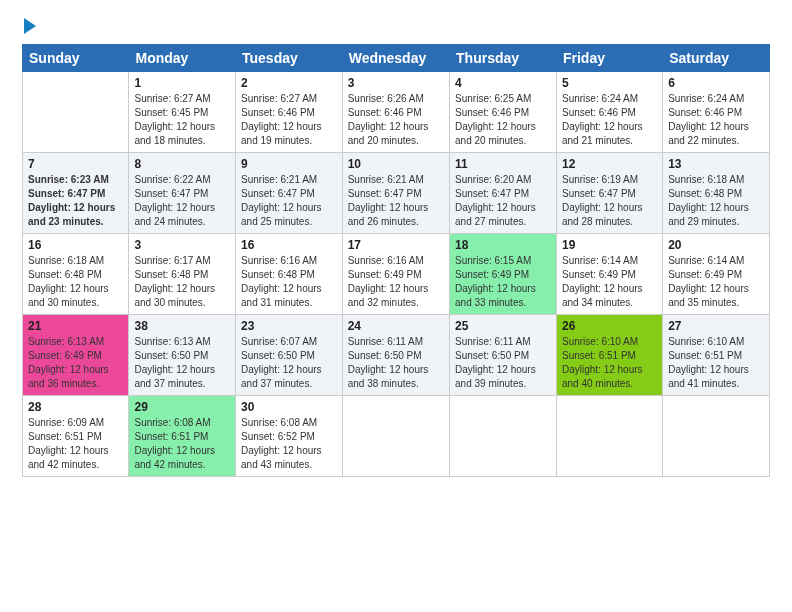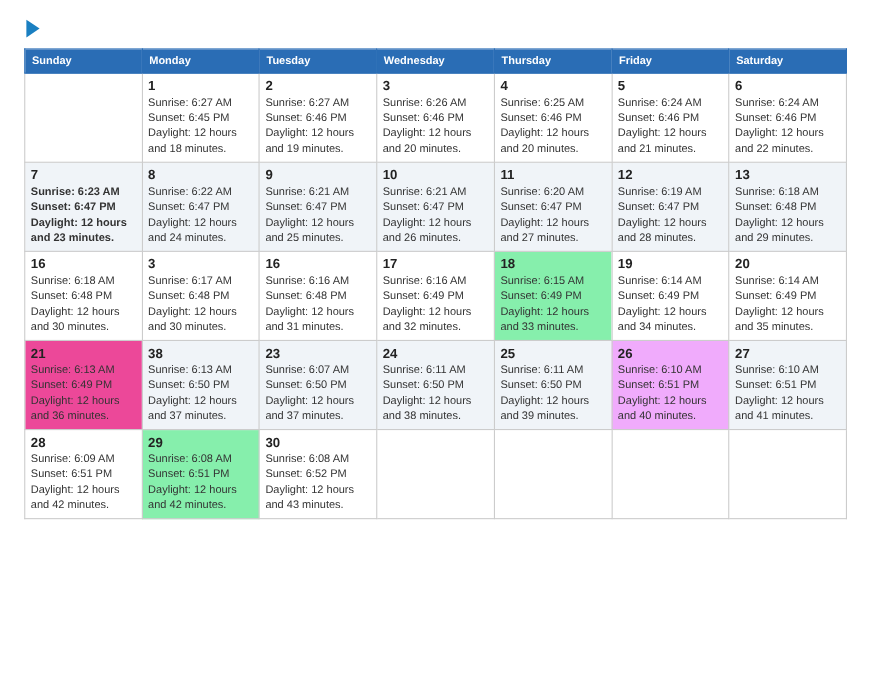--- a/index.html
+++ b/index.html
@@ -60,21 +60,21 @@
     .calendar {
       width: 100%;
       border-collapse: collapse;
       font-size: 10.5px;
     }
     .calendar th {
       background-color: #2a6db5;
       color: #fff;
       text-align: left;
       padding: 5px 6px;
-      font-size: 10px;
+      font-size: 14px;
       font-weight: bold;
       border: 1px solid #2a6db5;
     }
     .calendar td {
       vertical-align: top;
       border: 1px solid #ccc;
       padding: 4px 5px;
       width: 108px;
       min-height: 72px;
       background: #fff;
@@ -308,21 +308,21 @@
 Daylight: 12 hours
 and 38 minutes.</div>
           </td>
           <td style="background: rgb(240, 244, 248);">
             <span class="day-num">25</span>
             <div class="day-info" style="white-space: pre-line;">Sunrise: 6:11 AM
 Sunset: 6:50 PM
 Daylight: 12 hours
 and 39 minutes.</div>
           </td>
-          <td style="background: #f0abfc;">
+          <td style="background: #84cc16;">
             <span class="day-num">26</span>
             <div class="day-info" style="white-space: pre-line;">Sunrise: 6:10 AM
 Sunset: 6:51 PM
 Daylight: 12 hours
 and 40 minutes.</div>
           </td>
           <td style="background: rgb(240, 244, 248);">
             <span class="day-num">27</span>
             <div class="day-info" style="white-space: pre-line;">Sunrise: 6:10 AM
 Sunset: 6:51 PM

